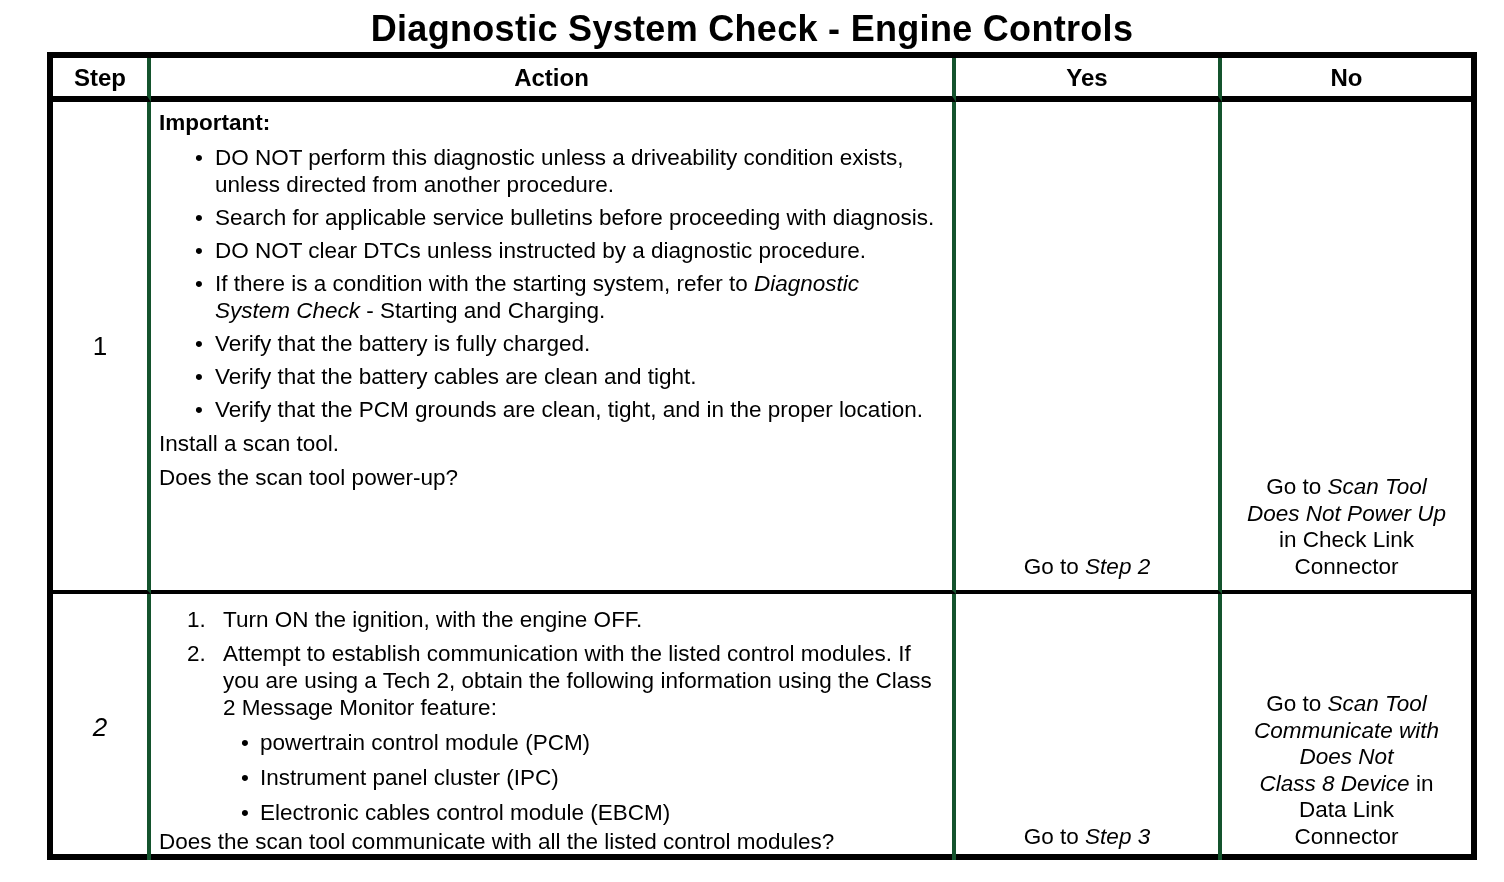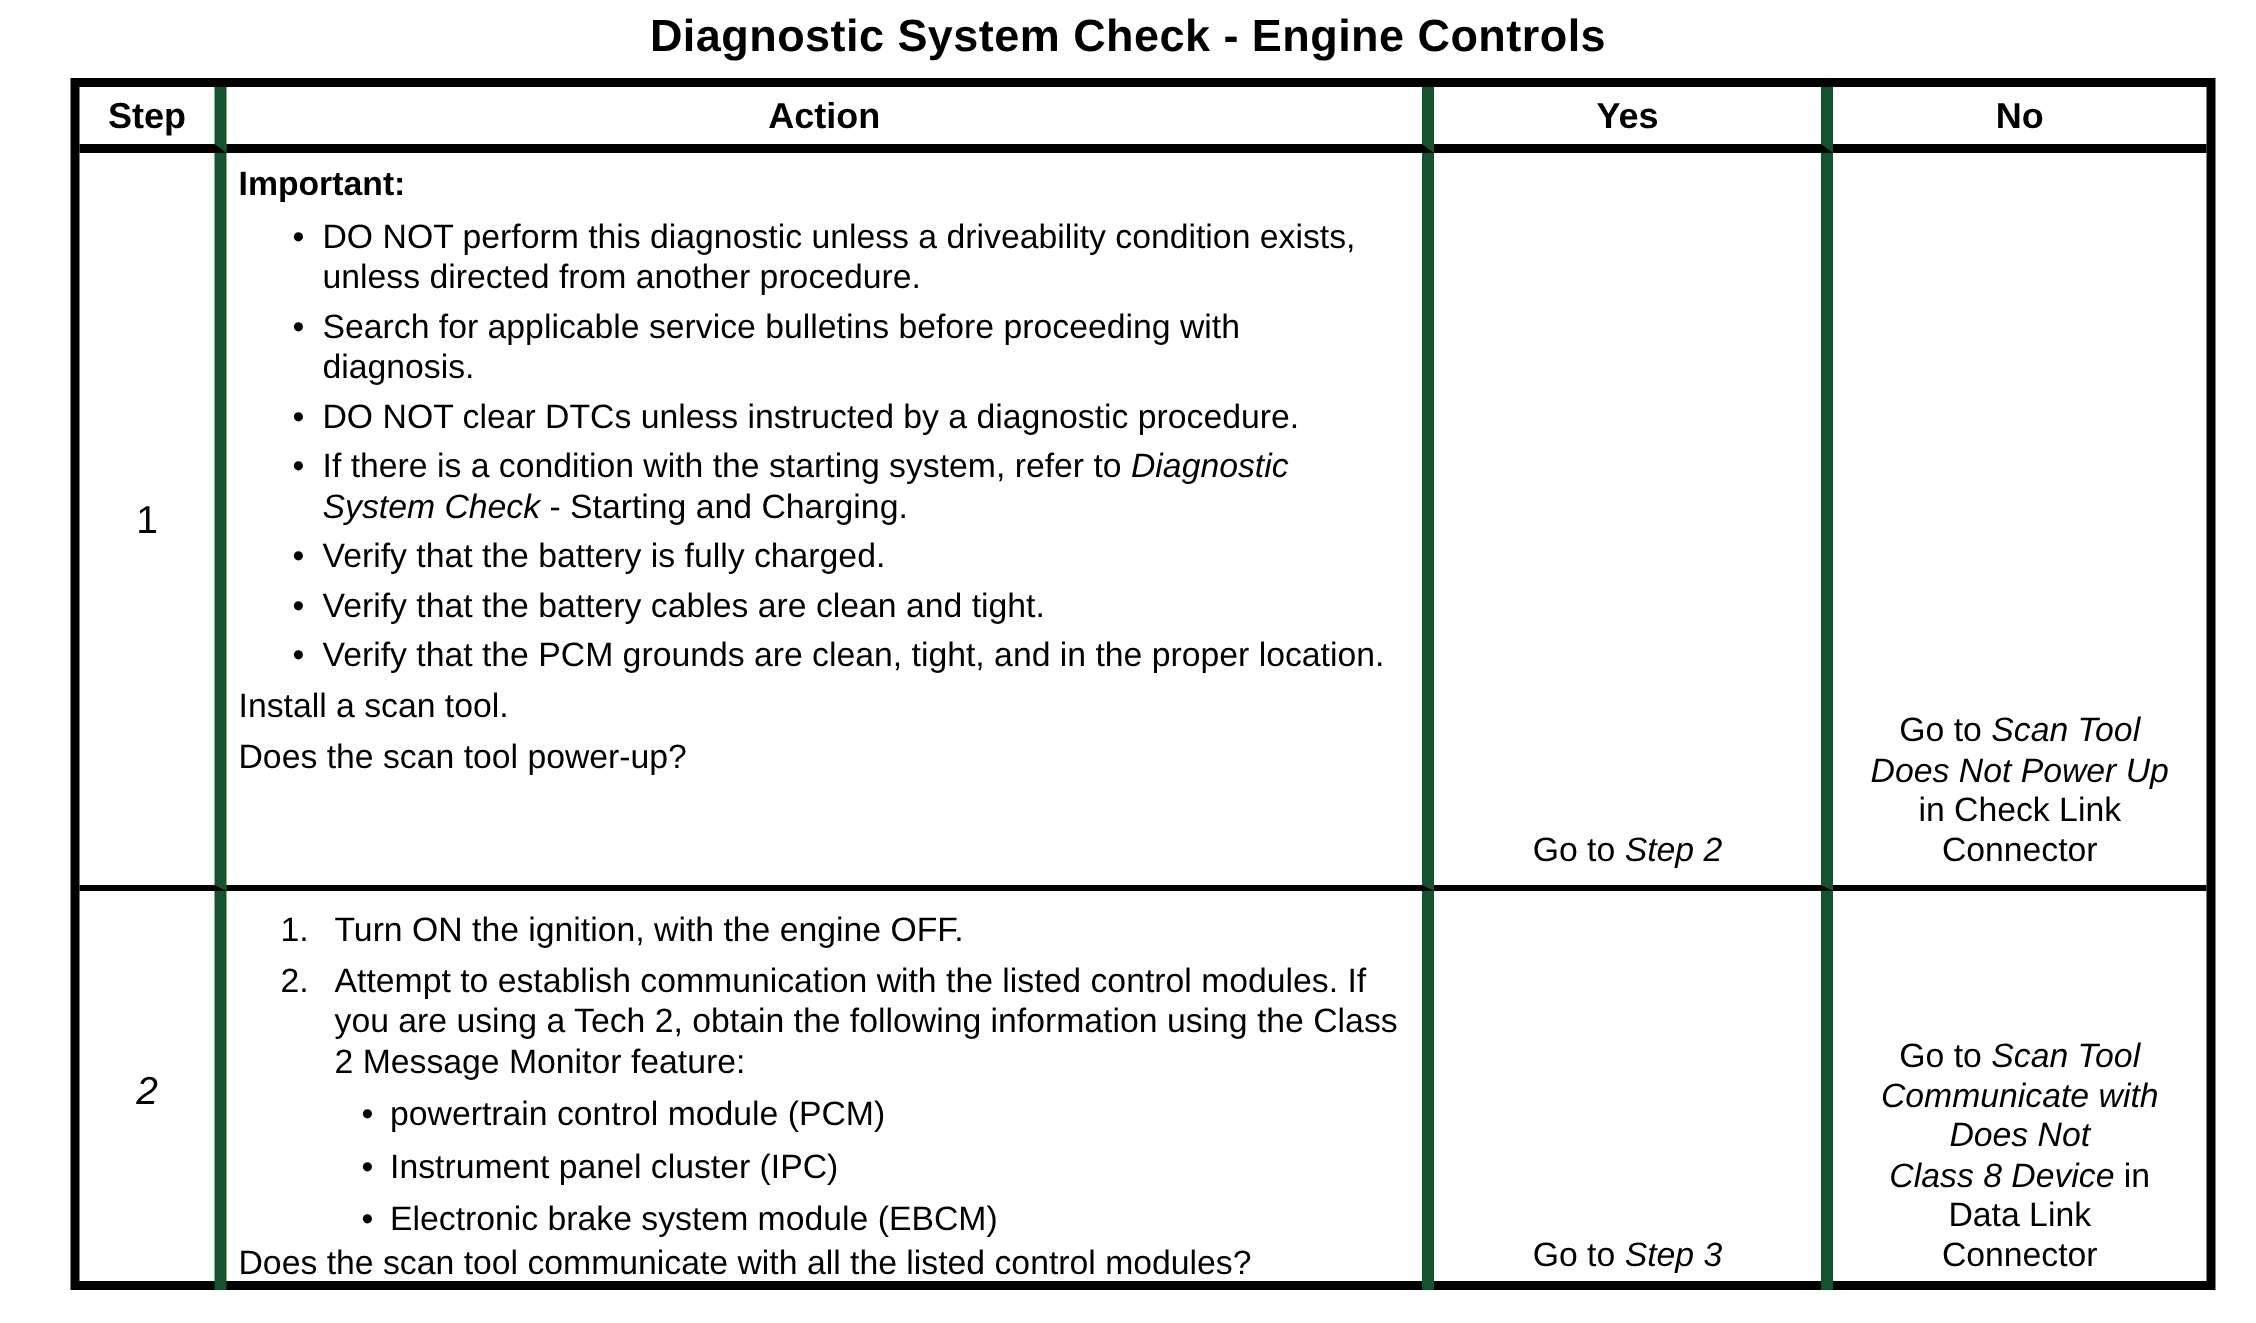--- a/index.html
+++ b/index.html
@@ -1,24 +1,24 @@
 <!DOCTYPE html>
 <html><head>
 <meta charset="utf-8">
 <style>
   html,body{margin:0;padding:0;background:#fff;}
   .page{position:relative;width:1504px;height:882px;background:#ffffff;color:#000;
         font-family:"Liberation Sans", sans-serif;overflow:hidden;}
   .title{position:absolute;top:8px;left:0;width:100%;text-align:center;
-         font-weight:bold;font-size:30px;letter-spacing:.3px;}
+         font-weight:bold;font-size:36px;letter-spacing:.3px;}
   .dtable{position:absolute;left:47px;top:52px;width:1430px;height:808px;
           border:6px solid #000;box-sizing:border-box;display:grid;
           grid-template-columns:98px 805px 266px 1fr;
           grid-template-rows:44px 492px 1fr;}
-  .cell{box-sizing:border-box;border-right:8px solid #14532d;border-bottom:4px solid #000;
+  .cell{box-sizing:border-box;border-right:4px solid #14532d;border-bottom:4px solid #000;
         font-size:22.5px;line-height:27px;}
   .lastcol{border-right:none;}
   .lastrow{border-bottom:none;}
   .head{border-bottom-width:6px;display:flex;align-items:center;justify-content:center;
         font-weight:bold;font-size:24px;}
   .stepcell{display:flex;align-items:center;justify-content:center;font-size:26px;}
   .step-italic{font-style:italic;}
   .action{padding:5px 16px 0 8px;display:flex;flex-direction:column;}
   .boldlbl{font-weight:bold;margin-top:2px;}
   .blist{margin:2px 0 0 0;padding:0;list-style:none;}
@@ -117,21 +117,21 @@
             <li class="subitem">
               <span class="submark">•</span>
               <span class="btext">powertrain control module (PCM)</span>
             </li>
             <li class="subitem">
               <span class="submark">•</span>
               <span class="btext">Instrument panel cluster (IPC)</span>
             </li>
             <li class="subitem">
               <span class="submark">•</span>
-              <span class="btext">Electronic brake system module (EBCM)</span>
+              <span class="btext">Electronic cables control module (EBCM)</span>
             </li>
           </ul>
         </span>
       </div>
       <div class="qbottom">Does the scan tool communicate with all the listed control modules?</div>
     </div>
 
     <div class="cell gocell lastrow">
       <div><span>Go to </span><span class="it">Step 3</span></div>
     </div>

